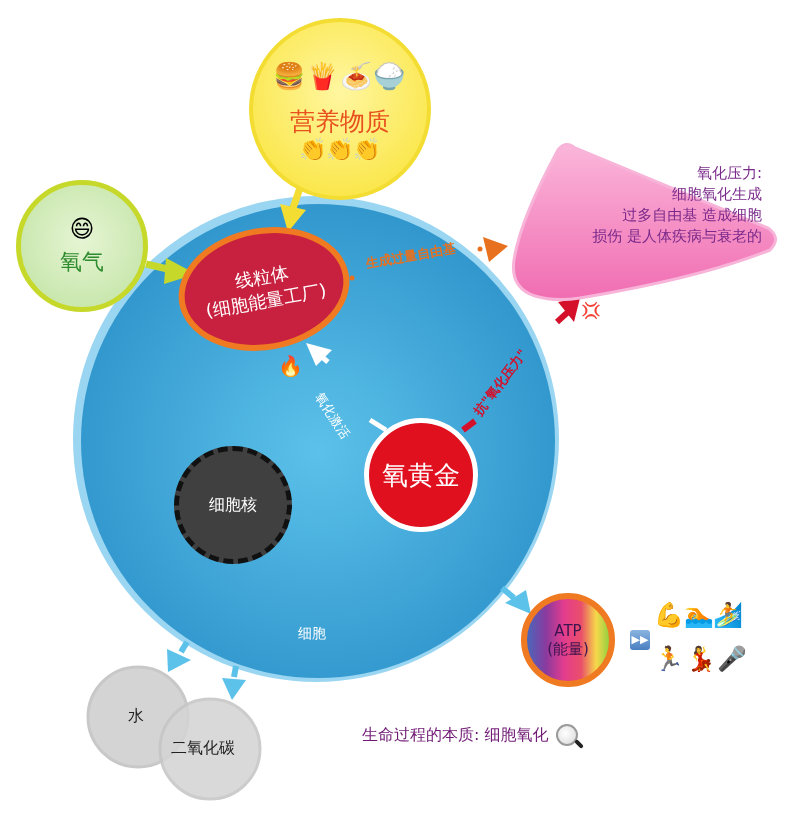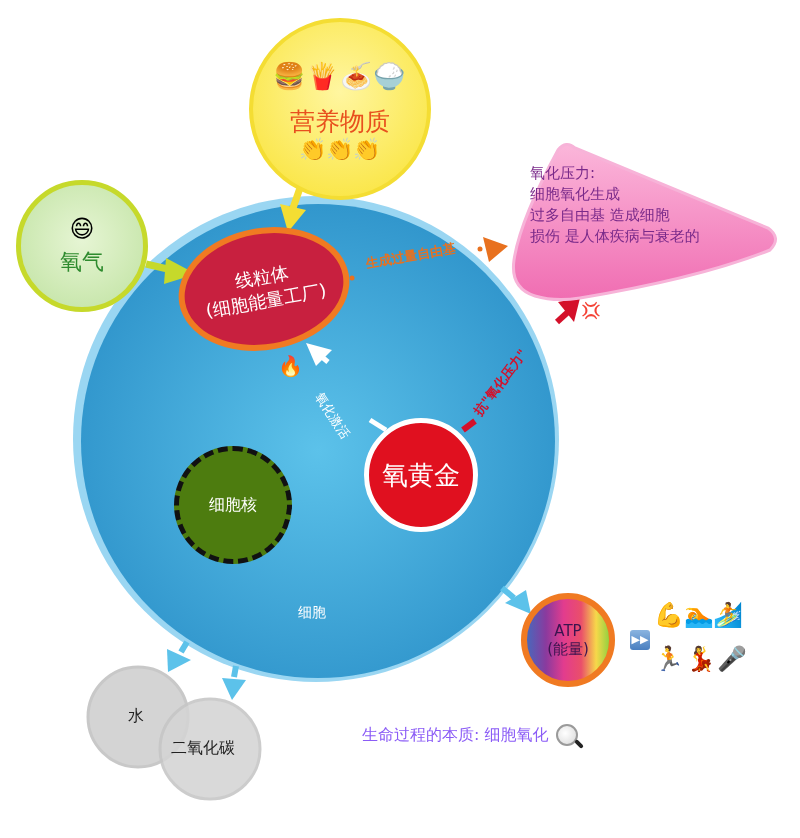--- a/index.html
+++ b/index.html
@@ -102,59 +102,59 @@
   <div class="emoji" style="font-size:26px; line-height:30px; margin-top:6px; letter-spacing:1px;">🍔🍟🍝🍚</div>
   <div style="font-size:25px; color:#e8501e; margin-top:16px; line-height:30px;">营养物质</div>
   <div class="emoji" style="font-size:22px; line-height:26px;">👏👏👏</div>
 </div>
 
 <div class="node" style="left:16px; top:180px; width:132px; height:132px; background:radial-gradient(circle at 50% 45%, #e6f5d4, #bfe2a0); border:5px solid #c6d92b;">
   <div class="emoji" style="font-size:24px; line-height:28px;">😄</div>
   <div style="font-size:22px; color:#2e8b2e; margin-top:4px;">氧气</div>
 </div>
 
-<div class="abs" style="left:530px; top:163px; width:232px; text-align:left; color:#7a2a8a; font-size:15px; line-height:21px;">
+<div class="abs" style="left:530px; top:163px; width:232px; text-align:right; color:#7a2a8a; font-size:15px; line-height:21px;">
   <div>氧化压力:</div>
   <div>细胞氧化生成</div>
   <div>过多自由基 造成细胞</div>
   <div>损伤 是人体疾病与衰老的</div>
 </div>
 <div class="abs emoji" style="left:581px; top:301px; font-size:16px; color:#d4102a;">💢</div>
 
 <div class="node" style="left:178px; top:228px; width:172px; height:122px; background:#c8203f; border:6px solid #f07a22; border-radius:50%; transform:rotate(-10deg); color:#ffffff;">
   <div style="font-size:18px; line-height:24px;">线粒体</div>
   <div style="font-size:18px; line-height:24px;">(细胞能量工厂)</div>
 </div>
 <div class="abs emoji" style="left:278px; top:354px; font-size:20px;">🔥</div>
 
 <div class="abs" style="left:366px; top:255px; font-size:13px; font-weight:bold; color:#e8711f; transform:rotate(-10deg); transform-origin:left center; white-space:nowrap;">生成过量自由基</div>
 
 <div class="abs" style="left:318px; top:385px; font-size:13px; color:#ffffff; transform:rotate(57deg); transform-origin:left center; white-space:nowrap;">氧化激活</div>
 
 <div class="abs" style="left:477px; top:405px; font-size:13px; font-weight:bold; color:#d4102a; transform:rotate(-53deg); transform-origin:left center; white-space:nowrap;">抗"氧化压力"</div>
 
-<div class="node" style="left:174px; top:446px; width:118px; height:118px; background:#4d7c0f; border:5px dashed #111111; color:#ffffff;">
+<div class="node" style="left:174px; top:446px; width:118px; height:118px; background:#404040; border:5px dashed #111111; color:#ffffff;">
   <div style="font-size:16px;">细胞核</div>
 </div>
 
 <div class="node" style="left:364px; top:418px; width:114px; height:114px; background:#e0101f; border:5px solid #ffffff; color:#ffffff;">
   <div style="font-size:26px;text-align:center;">氧黄金</div>
 </div>
 
-<div class="abs" style="left:298px; top:604px; font-size:14px; color:#ffffff;">细胞</div>
+<div class="abs" style="left:298px; top:625px; font-size:14px; color:#ffffff;">细胞</div>
 
 <div class="node" style="left:524px; top:596px; width:88px; height:88px; color:#3a1450;">
   <div style="font-size:15px; line-height:18px;">ATP</div>
   <div style="font-size:15px; line-height:18px;">(能量)</div>
 </div>
 <div class="abs" style="left:630px; top:630px; width:20px; height:20px; border-radius:3px; background:linear-gradient(#8ab4e0,#4a7fc0); color:#ffffff; font-size:11px; text-align:center; line-height:20px;">▶▶</div>
 <div class="abs emoji" style="left:654px; top:600px; font-size:24px; line-height:30px; white-space:nowrap;">💪🏊🏄</div>
 <div class="abs emoji" style="left:654px; top:644px; font-size:24px; line-height:30px; white-space:nowrap; letter-spacing:2px;">🏃💃🎤</div>
 
 <div class="abs" style="left:128px; top:706px; font-size:16px; color:#222222;">水</div>
 <div class="abs" style="left:171px; top:738px; font-size:16px; color:#222222;">二氧化碳</div>
 
-<div class="abs" style="left:362px; top:724px; font-size:16px; color:#8b5cf6; white-space:nowrap; display:flex; align-items:center;">
+<div class="abs" style="left:362px; top:724px; font-size:16px; color:#701a75; white-space:nowrap; display:flex; align-items:center;">
   <span>生命过程的本质: 细胞氧化</span>
   <span class="emoji" style="display:inline-block; margin-left:8px; width:18px; height:18px; border-radius:50%; border:2px solid #9a9a9a; background:radial-gradient(circle at 40% 40%, #ffffff, #d8d8d8); position:relative;">
     <span style="position:absolute; left:16px; top:16px; width:10px; height:4px; background:#222; transform:rotate(45deg); border-radius:2px;"></span>
   </span>
 </div>
 
 </body></html>

